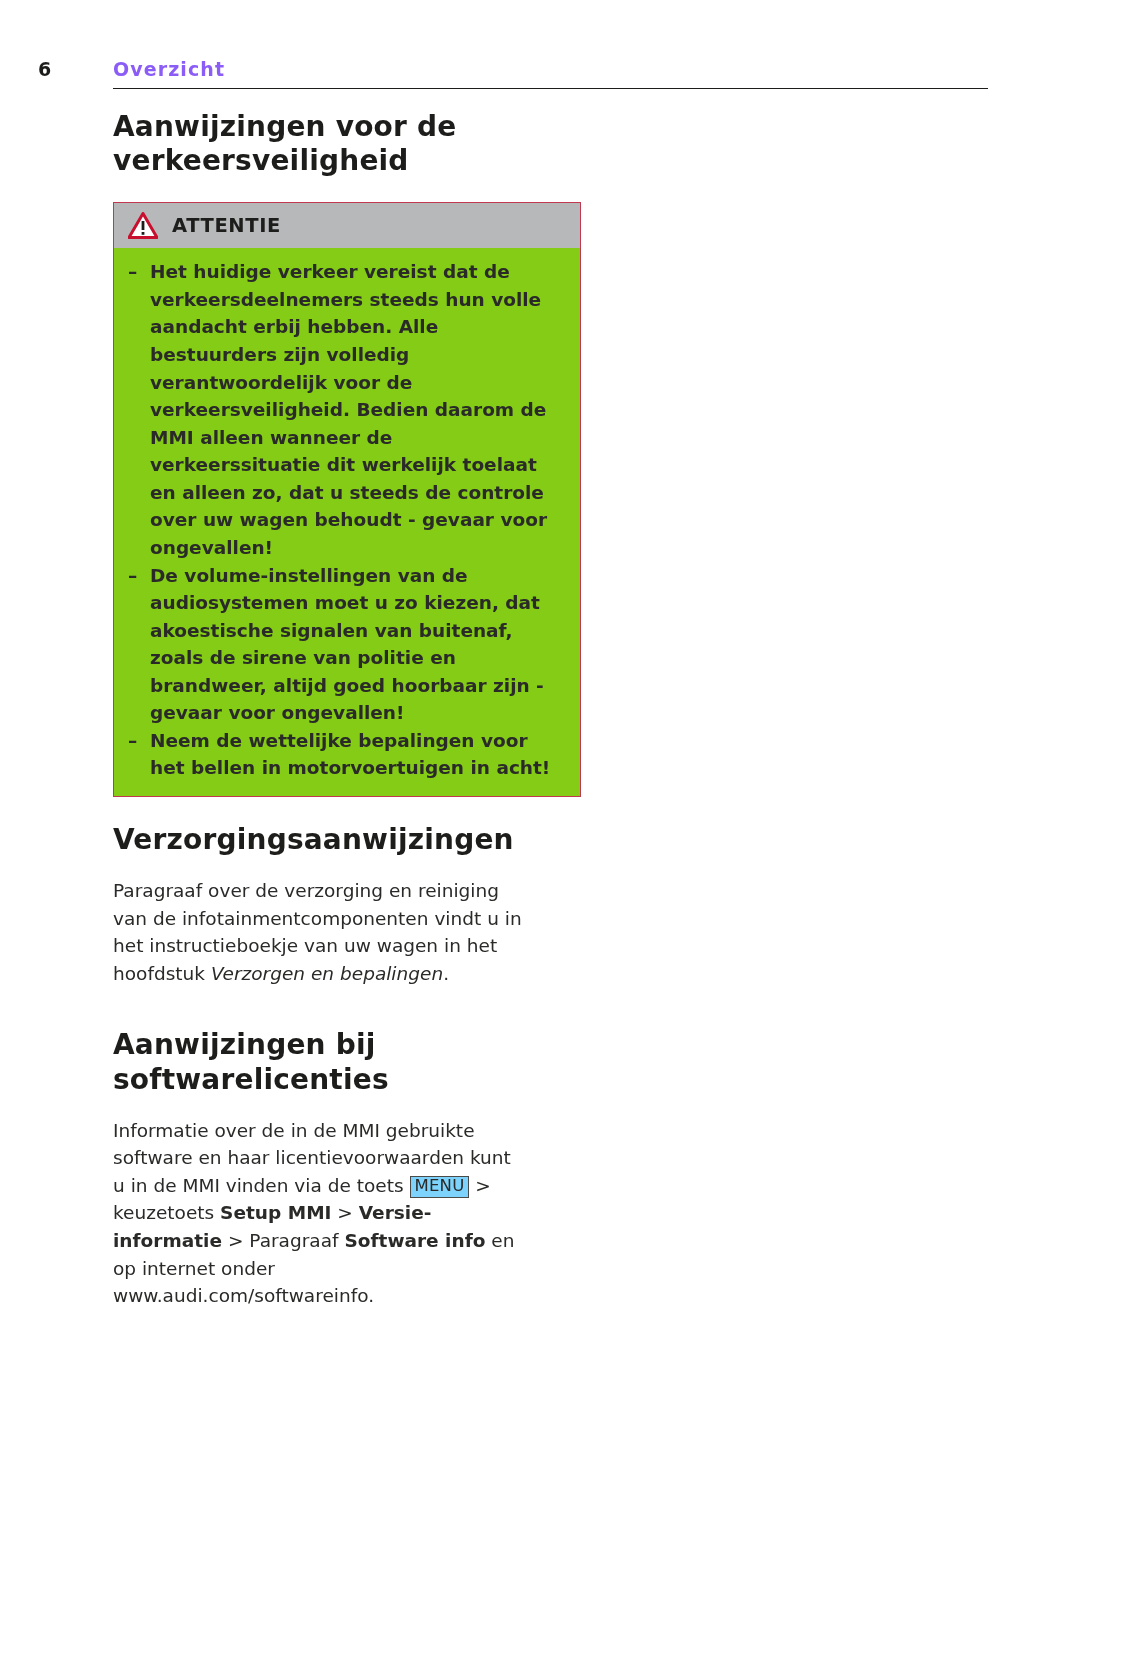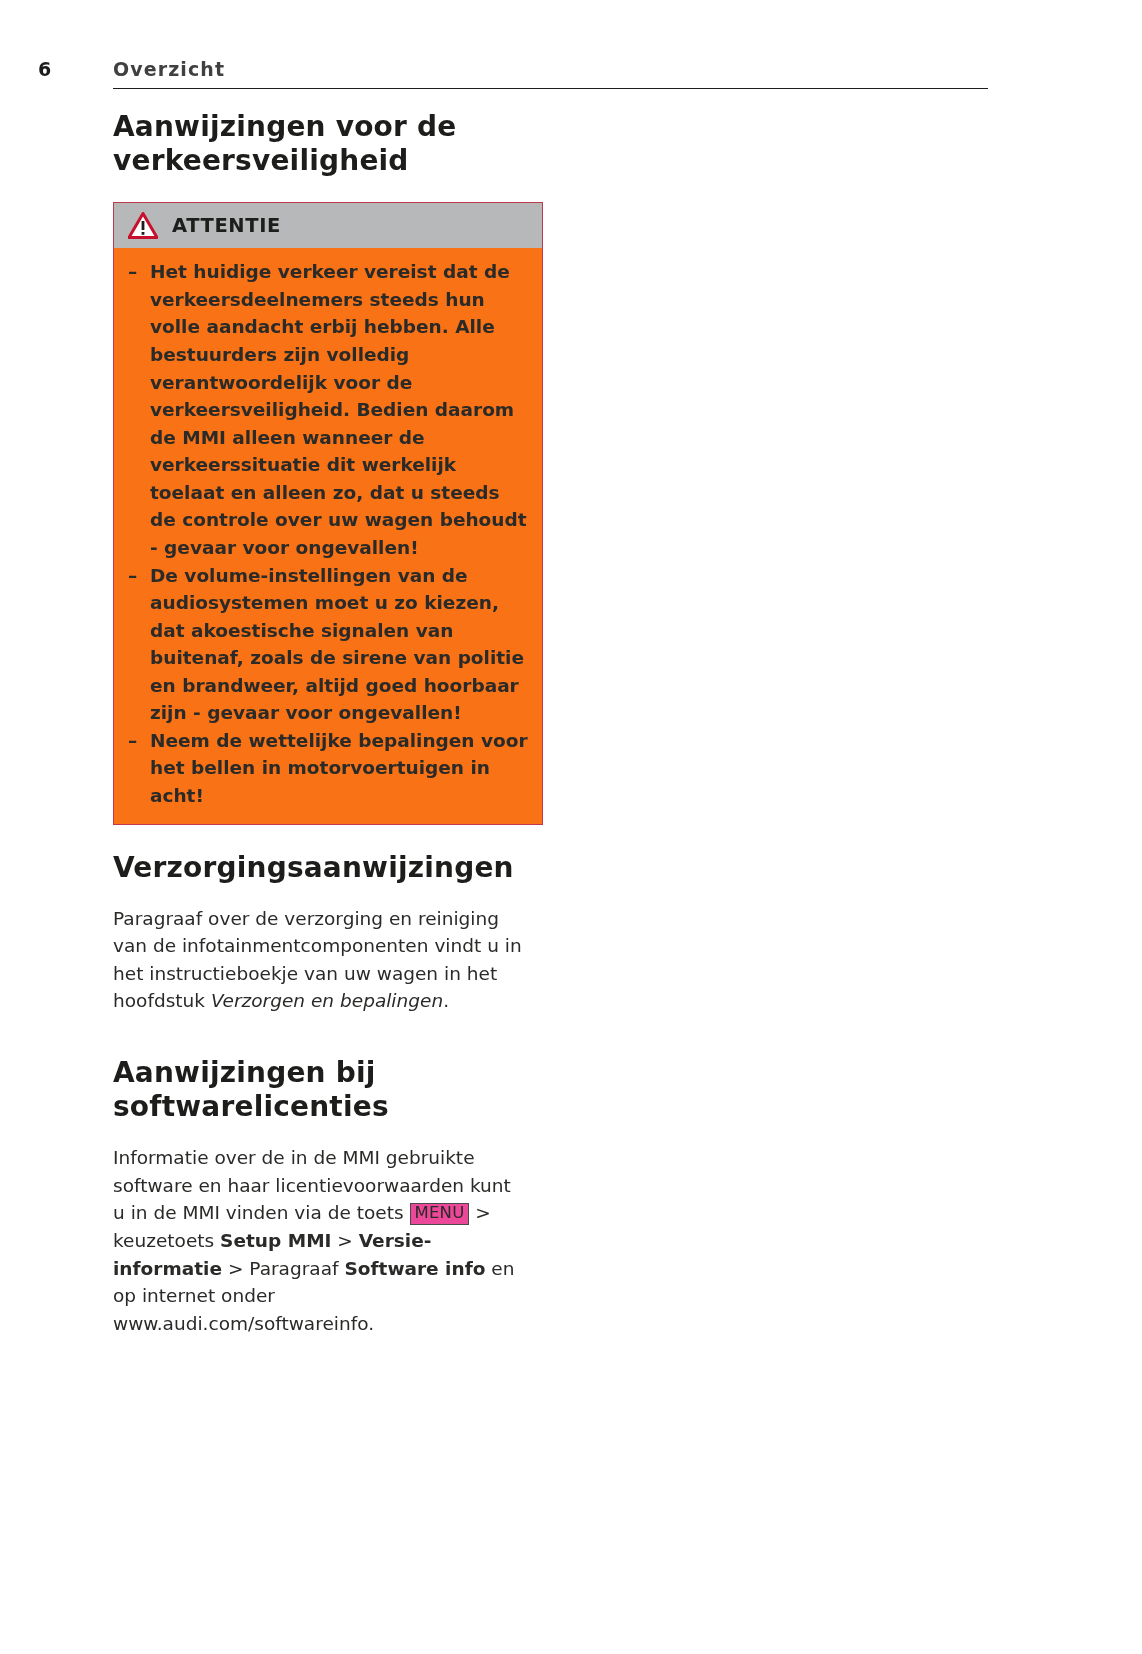--- a/index.html
+++ b/index.html
@@ -42,21 +42,21 @@
     color: #1d1d1b;
   }
   .header-title {
     position: absolute;
     left: 113px;
     top: 0;
     font-family: "DejaVu Sans", sans-serif;
     font-weight: bold;
     font-size: 19px;
     letter-spacing: 1.1px;
-    color: #404040;
+    color: #8b5cf6;
   }
   .header-rule {
     position: absolute;
     left: 113px;
     top: 30px;
     width: 875px;
     height: 1px;
     background: #1d1d1b;
   }
 
@@ -99,29 +99,29 @@
   }
 
   .mmi-key {
     display: inline-block;
     border: 1.4px solid #4a4a48;
     padding: 0px 4px 1px 4px;
     font-size: 16.5px;
     line-height: 1.15;
     vertical-align: 1px;
     letter-spacing: 0.2px;
-    background: #ec4899;
+    background: #7dd3fc;
   }
 
   
   .warning-box {
     border: 1.6px solid #c0394f;
-    background: #f97316;
+    background: #84cc16;
     margin: 24px 0 26px 0;
-    width: 430px;
+    width: 468px;
     box-sizing: border-box;
   }
   .warning-head {
     display: flex;
     align-items: center;
     gap: 14px;
     background: #b6b8ba;
     padding: 9px 12px 9px 14px;
   }
   .warning-icon {

